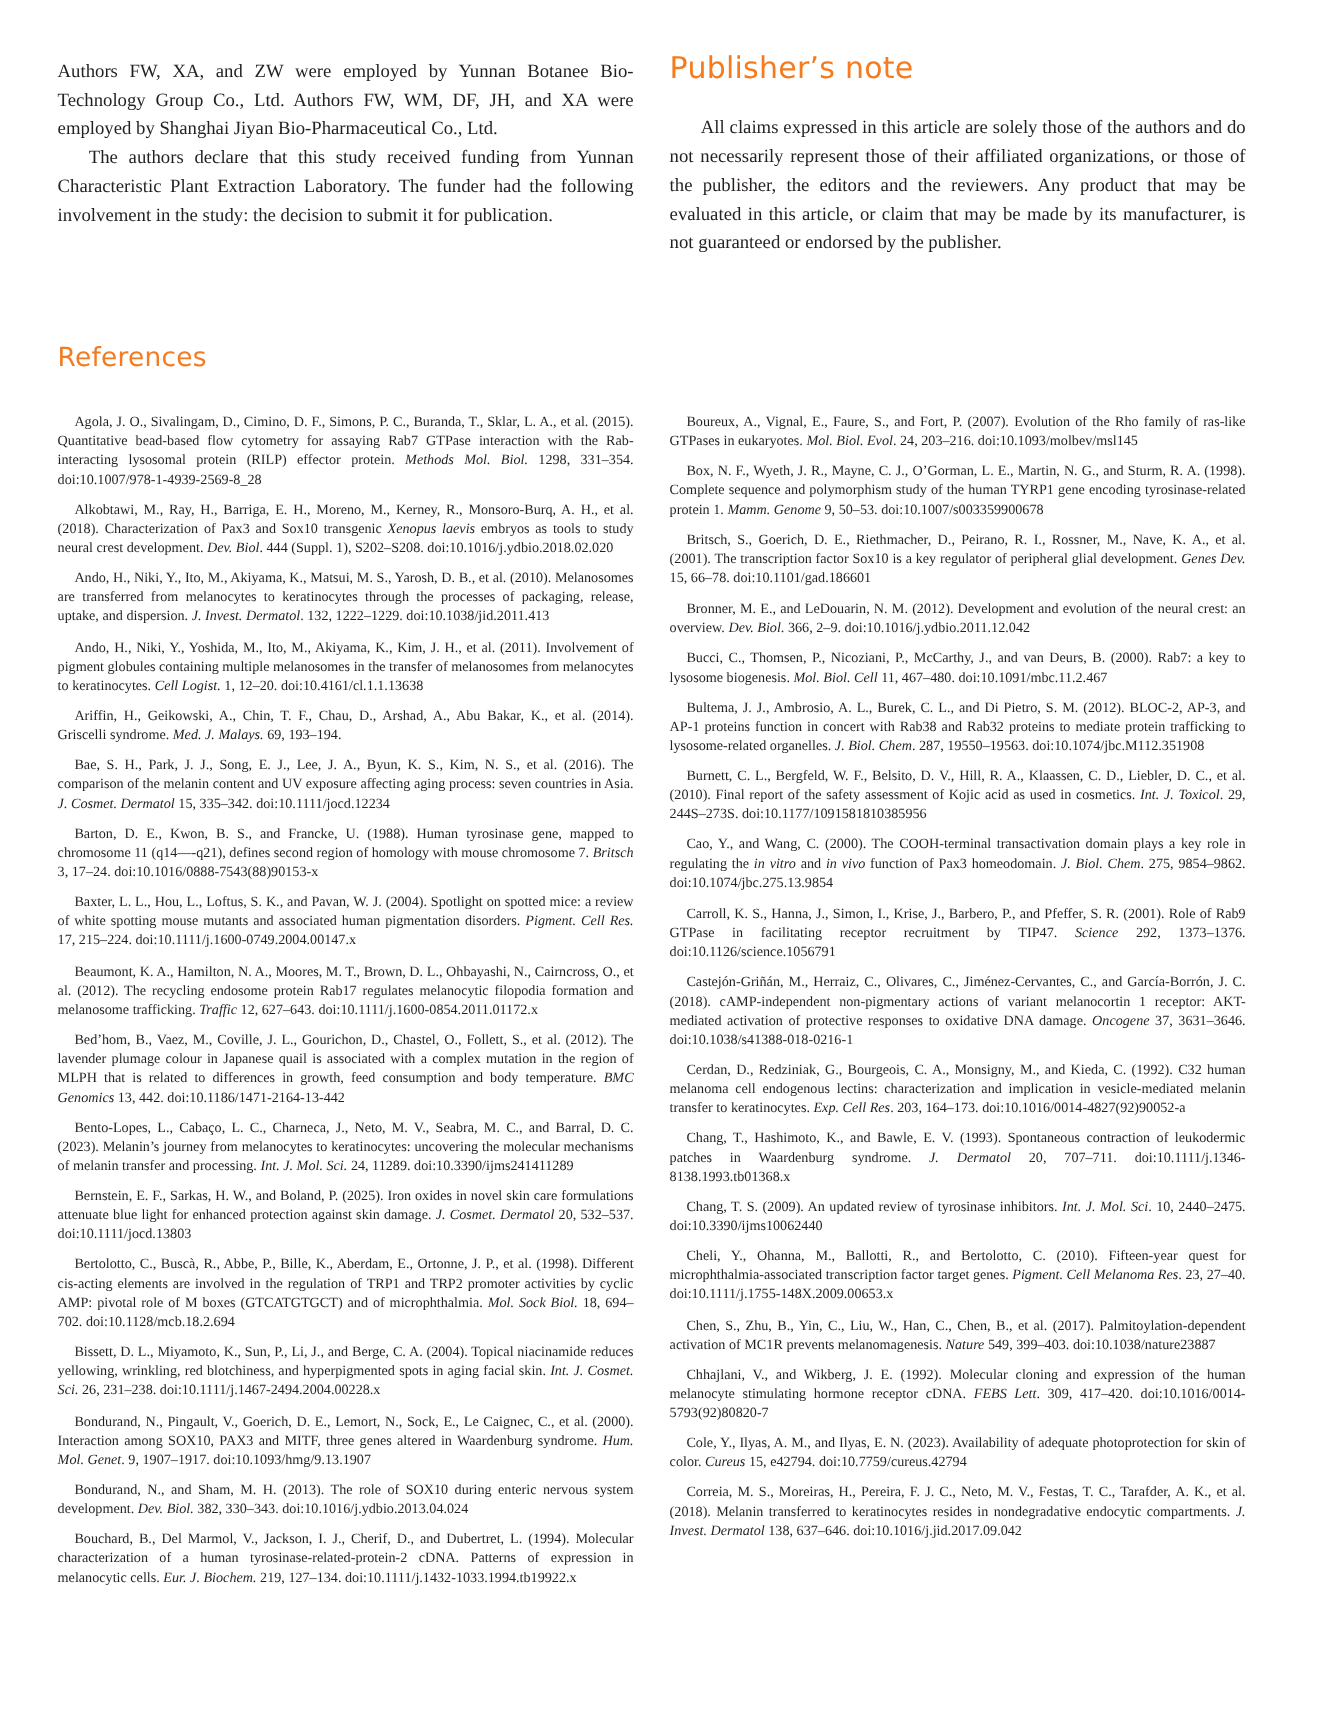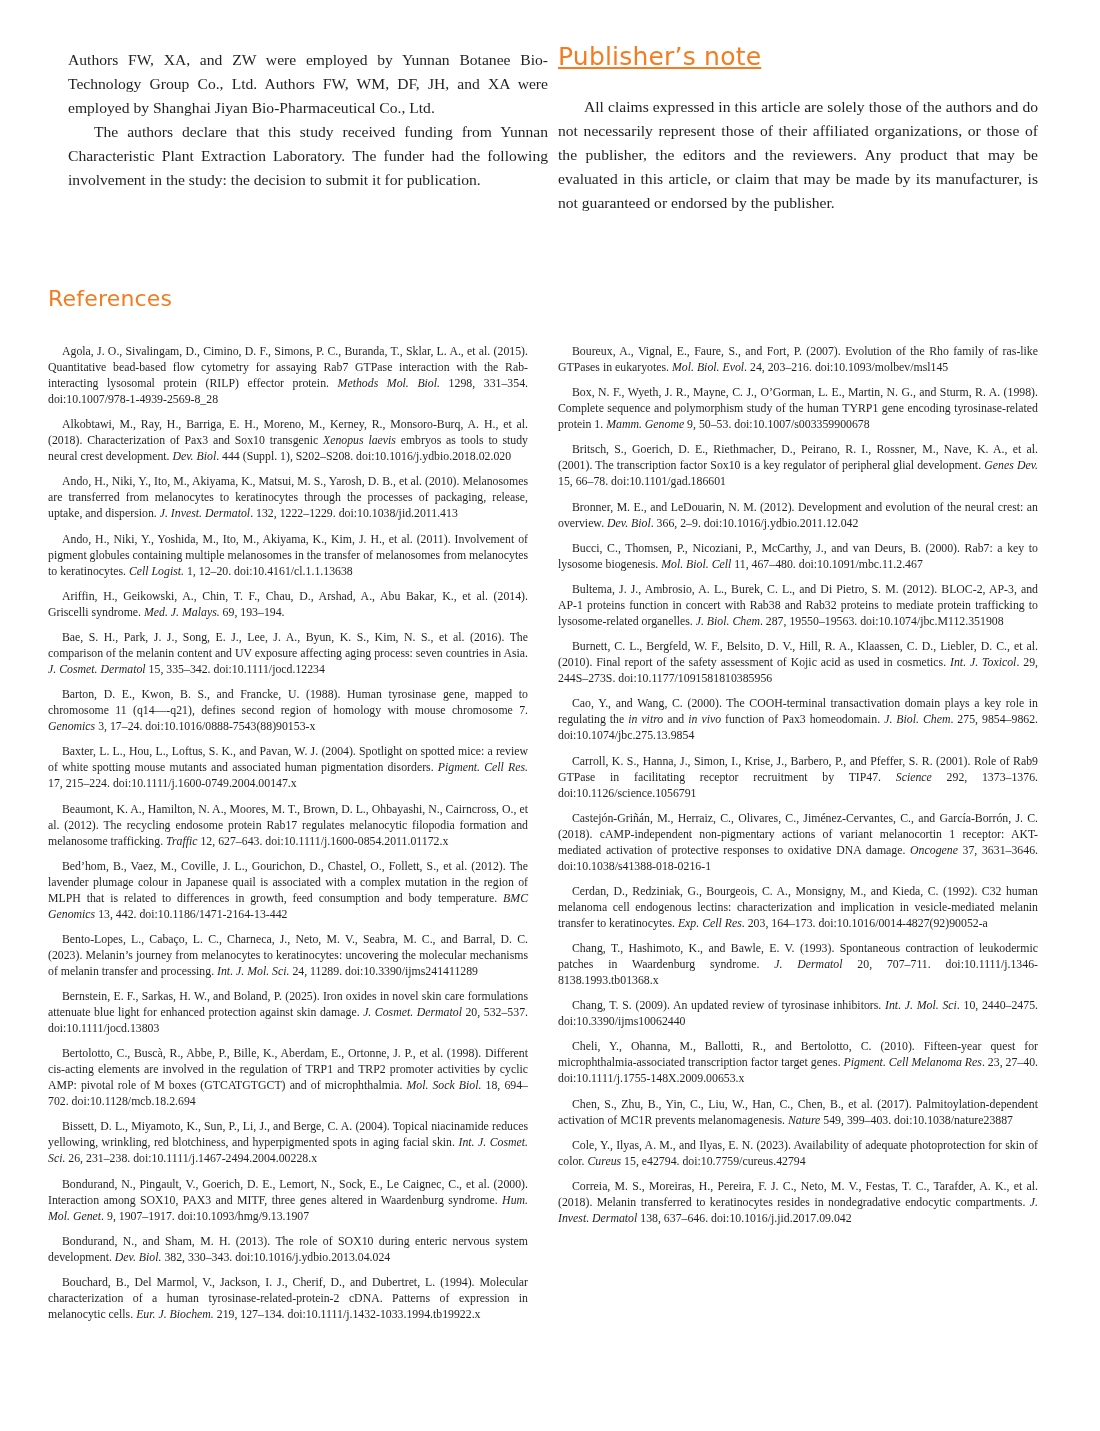--- a/index.html
+++ b/index.html
@@ -3,51 +3,51 @@
 <meta charset="utf-8">
 <style>
   html, body { margin: 0; padding: 0; background: #ffffff; }
   body { width: 1100px; height: 1431px; position: relative; overflow: hidden; color: #231f20; }
   .col { position: absolute; }
   .col-left { left: 48px; width: 480px; }
   .col-right { left: 558px; width: 480px; }
   .body-text { font-family: "Liberation Serif", "DejaVu Serif", serif; font-size: 15.6px; line-height: 24px; text-align: justify; margin: 0; }
   .body-text.indent { text-indent: 26px; }
   .heading { font-family: "DejaVu Sans", "Liberation Sans", sans-serif; color: #f47b20; font-weight: normal; margin: 0; letter-spacing: 0.2px; }
-  .h-pub { font-size: 25px; line-height: 34px; text-decoration: underline; }
+  .h-pub { font-size: 25px; line-height: 34px; }
   .h-ref { font-size: 22px; line-height: 34px; }
   .refs { font-family: "Liberation Serif", "DejaVu Serif", serif; font-size: 11.8px; line-height: 16px; text-align: justify; }
   .ref { margin: 0 0 9.2px 0; text-indent: 14px; }
   .ref i { font-style: italic; }
 </style>
 </head>
 <body>
 
-<div class="col col-left" style="top:48px;margin-left:20px;">
+<div class="col col-left" style="top:48px;">
   <p class="body-text">Authors FW, XA, and ZW were employed by Yunnan Botanee Bio-Technology Group Co., Ltd. Authors FW, WM, DF, JH, and XA were employed by Shanghai Jiyan Bio-Pharmaceutical Co., Ltd.</p>
   <p class="body-text indent">The authors declare that this study received funding from Yunnan Characteristic Plant Extraction Laboratory. The funder had the following involvement in the study: the decision to submit it for publication.</p>
 </div>
 
 <div class="col col-right" style="top:40px;">
   <h2 class="heading h-pub">Publisher’s note</h2>
   <p class="body-text indent" style="margin-top:21px;">All claims expressed in this article are solely those of the authors and do not necessarily represent those of their affiliated organizations, or those of the publisher, the editors and the reviewers. Any product that may be evaluated in this article, or claim that may be made by its manufacturer, is not guaranteed or endorsed by the publisher.</p>
 </div>
 
 <div class="col col-left" style="top:282px;">
   <h2 class="heading h-ref">References</h2>
 </div>
 
 <div class="col col-left refs" style="top:343px;" id="refs-left">
     <p class="ref"><span>Agola, J. O., Sivalingam, D., Cimino, D. F., Simons, P. C., Buranda, T., Sklar, L. A., et al. (2015). Quantitative bead-based flow cytometry for assaying Rab7 GTPase interaction with the Rab-interacting lysosomal protein (RILP) effector protein. </span><i>Methods Mol. Biol.</i><span> 1298, 331–354. doi:10.1007/978-1-4939-2569-8_28</span></p>
     <p class="ref"><span>Alkobtawi, M., Ray, H., Barriga, E. H., Moreno, M., Kerney, R., Monsoro-Burq, A. H., et al. (2018). Characterization of Pax3 and Sox10 transgenic </span><i>Xenopus laevis</i><span> embryos as tools to study neural crest development. </span><i>Dev. Biol</i><span>. 444 (Suppl. 1), S202–S208. doi:10.1016/j.ydbio.2018.02.020</span></p>
     <p class="ref"><span>Ando, H., Niki, Y., Ito, M., Akiyama, K., Matsui, M. S., Yarosh, D. B., et al. (2010). Melanosomes are transferred from melanocytes to keratinocytes through the processes of packaging, release, uptake, and dispersion. </span><i>J. Invest. Dermatol</i><span>. 132, 1222–1229. doi:10.1038/jid.2011.413</span></p>
     <p class="ref"><span>Ando, H., Niki, Y., Yoshida, M., Ito, M., Akiyama, K., Kim, J. H., et al. (2011). Involvement of pigment globules containing multiple melanosomes in the transfer of melanosomes from melanocytes to keratinocytes. </span><i>Cell Logist.</i><span> 1, 12–20. doi:10.4161/cl.1.1.13638</span></p>
     <p class="ref"><span>Ariffin, H., Geikowski, A., Chin, T. F., Chau, D., Arshad, A., Abu Bakar, K., et al. (2014). Griscelli syndrome. </span><i>Med. J. Malays.</i><span> 69, 193–194.</span></p>
     <p class="ref"><span>Bae, S. H., Park, J. J., Song, E. J., Lee, J. A., Byun, K. S., Kim, N. S., et al. (2016). The comparison of the melanin content and UV exposure affecting aging process: seven countries in Asia. </span><i>J. Cosmet. Dermatol</i><span> 15, 335–342. doi:10.1111/jocd.12234</span></p>
-    <p class="ref"><span>Barton, D. E., Kwon, B. S., and Francke, U. (1988). Human tyrosinase gene, mapped to chromosome 11 (q14—-q21), defines second region of homology with mouse chromosome 7. </span><i>Genomics</i><span> 3, 17–24. doi:10.1016/0888-7543(88)90153-x</span></p>
+    <p class="ref"><span>Barton, D. E., Kwon, B. S., and Francke, U. (1988). Human tyrosinase gene, mapped to chromosome 11 (q14—-q21), defines second region of homology with mouse chromosome 7. </span><i>Britsch</i><span> 3, 17–24. doi:10.1016/0888-7543(88)90153-x</span></p>
     <p class="ref"><span>Baxter, L. L., Hou, L., Loftus, S. K., and Pavan, W. J. (2004). Spotlight on spotted mice: a review of white spotting mouse mutants and associated human pigmentation disorders. </span><i>Pigment. Cell Res.</i><span> 17, 215–224. doi:10.1111/j.1600-0749.2004.00147.x</span></p>
     <p class="ref"><span>Beaumont, K. A., Hamilton, N. A., Moores, M. T., Brown, D. L., Ohbayashi, N., Cairncross, O., et al. (2012). The recycling endosome protein Rab17 regulates melanocytic filopodia formation and melanosome trafficking. </span><i>Traffic</i><span> 12, 627–643. doi:10.1111/j.1600-0854.2011.01172.x</span></p>
     <p class="ref"><span>Bed’hom, B., Vaez, M., Coville, J. L., Gourichon, D., Chastel, O., Follett, S., et al. (2012). The lavender plumage colour in Japanese quail is associated with a complex mutation in the region of MLPH that is related to differences in growth, feed consumption and body temperature. </span><i>BMC Genomics</i><span> 13, 442. doi:10.1186/1471-2164-13-442</span></p>
     <p class="ref"><span>Bento-Lopes, L., Cabaço, L. C., Charneca, J., Neto, M. V., Seabra, M. C., and Barral, D. C. (2023). Melanin’s journey from melanocytes to keratinocytes: uncovering the molecular mechanisms of melanin transfer and processing. </span><i>Int. J. Mol. Sci.</i><span> 24, 11289. doi:10.3390/ijms241411289</span></p>
     <p class="ref"><span>Bernstein, E. F., Sarkas, H. W., and Boland, P. (2025). Iron oxides in novel skin care formulations attenuate blue light for enhanced protection against skin damage. </span><i>J. Cosmet. Dermatol</i><span> 20, 532–537. doi:10.1111/jocd.13803</span></p>
     <p class="ref"><span>Bertolotto, C., Buscà, R., Abbe, P., Bille, K., Aberdam, E., Ortonne, J. P., et al. (1998). Different cis-acting elements are involved in the regulation of TRP1 and TRP2 promoter activities by cyclic AMP: pivotal role of M boxes (GTCATGTGCT) and of microphthalmia. </span><i>Mol. Sock Biol.</i><span> 18, 694–702. doi:10.1128/mcb.18.2.694</span></p>
     <p class="ref"><span>Bissett, D. L., Miyamoto, K., Sun, P., Li, J., and Berge, C. A. (2004). Topical niacinamide reduces yellowing, wrinkling, red blotchiness, and hyperpigmented spots in aging facial skin. </span><i>Int. J. Cosmet. Sci.</i><span> 26, 231–238. doi:10.1111/j.1467-2494.2004.00228.x</span></p>
     <p class="ref"><span>Bondurand, N., Pingault, V., Goerich, D. E., Lemort, N., Sock, E., Le Caignec, C., et al. (2000). Interaction among SOX10, PAX3 and MITF, three genes altered in Waardenburg syndrome. </span><i>Hum. Mol. Genet</i><span>. 9, 1907–1917. doi:10.1093/hmg/9.13.1907</span></p>
     <p class="ref"><span>Bondurand, N., and Sham, M. H. (2013). The role of SOX10 during enteric nervous system development. </span><i>Dev. Biol.</i><span> 382, 330–343. doi:10.1016/j.ydbio.2013.04.024</span></p>
     <p class="ref"><span>Bouchard, B., Del Marmol, V., Jackson, I. J., Cherif, D., and Dubertret, L. (1994). Molecular characterization of a human tyrosinase-related-protein-2 cDNA. Patterns of expression in melanocytic cells. </span><i>Eur. J. Biochem.</i><span> 219, 127–134. doi:10.1111/j.1432-1033.1994.tb19922.x</span></p>
@@ -61,15 +61,16 @@
     <p class="ref"><span>Bultema, J. J., Ambrosio, A. L., Burek, C. L., and Di Pietro, S. M. (2012). BLOC-2, AP-3, and AP-1 proteins function in concert with Rab38 and Rab32 proteins to mediate protein trafficking to lysosome-related organelles. </span><i>J. Biol. Chem</i><span>. 287, 19550–19563. doi:10.1074/jbc.M112.351908</span></p>
     <p class="ref"><span>Burnett, C. L., Bergfeld, W. F., Belsito, D. V., Hill, R. A., Klaassen, C. D., Liebler, D. C., et al. (2010). Final report of the safety assessment of Kojic acid as used in cosmetics. </span><i>Int. J. Toxicol</i><span>. 29, 244S–273S. doi:10.1177/1091581810385956</span></p>
     <p class="ref"><span>Cao, Y., and Wang, C. (2000). The COOH-terminal transactivation domain plays a key role in regulating the </span><i>in vitro</i><span> and </span><i>in vivo</i><span> function of Pax3 homeodomain. </span><i>J. Biol. Chem</i><span>. 275, 9854–9862. doi:10.1074/jbc.275.13.9854</span></p>
     <p class="ref"><span>Carroll, K. S., Hanna, J., Simon, I., Krise, J., Barbero, P., and Pfeffer, S. R. (2001). Role of Rab9 GTPase in facilitating receptor recruitment by TIP47. </span><i>Science</i><span> 292, 1373–1376. doi:10.1126/science.1056791</span></p>
     <p class="ref"><span>Castejón-Griñán, M., Herraiz, C., Olivares, C., Jiménez-Cervantes, C., and García-Borrón, J. C. (2018). cAMP-independent non-pigmentary actions of variant melanocortin 1 receptor: AKT-mediated activation of protective responses to oxidative DNA damage. </span><i>Oncogene</i><span> 37, 3631–3646. doi:10.1038/s41388-018-0216-1</span></p>
     <p class="ref"><span>Cerdan, D., Redziniak, G., Bourgeois, C. A., Monsigny, M., and Kieda, C. (1992). C32 human melanoma cell endogenous lectins: characterization and implication in vesicle-mediated melanin transfer to keratinocytes. </span><i>Exp. Cell Res</i><span>. 203, 164–173. doi:10.1016/0014-4827(92)90052-a</span></p>
     <p class="ref"><span>Chang, T., Hashimoto, K., and Bawle, E. V. (1993). Spontaneous contraction of leukodermic patches in Waardenburg syndrome. </span><i>J. Dermatol</i><span> 20, 707–711. doi:10.1111/j.1346-8138.1993.tb01368.x</span></p>
     <p class="ref"><span>Chang, T. S. (2009). An updated review of tyrosinase inhibitors. </span><i>Int. J. Mol. Sci</i><span>. 10, 2440–2475. doi:10.3390/ijms10062440</span></p>
     <p class="ref"><span>Cheli, Y., Ohanna, M., Ballotti, R., and Bertolotto, C. (2010). Fifteen-year quest for microphthalmia-associated transcription factor target genes. </span><i>Pigment. Cell Melanoma Res</i><span>. 23, 27–40. doi:10.1111/j.1755-148X.2009.00653.x</span></p>
     <p class="ref"><span>Chen, S., Zhu, B., Yin, C., Liu, W., Han, C., Chen, B., et al. (2017). Palmitoylation-dependent activation of MC1R prevents melanomagenesis. </span><i>Nature</i><span> 549, 399–403. doi:10.1038/nature23887</span></p>
+    <p class="ref"><span>Chhajlani, V., and Wikberg, J. E. (1992). Molecular cloning and expression of the human melanocyte stimulating hormone receptor cDNA. </span><i>FEBS Lett</i><span>. 309, 417–420. doi:10.1016/0014-5793(92)80820-7</span></p>
     <p class="ref"><span>Cole, Y., Ilyas, A. M., and Ilyas, E. N. (2023). Availability of adequate photoprotection for skin of color. </span><i>Cureus</i><span> 15, e42794. doi:10.7759/cureus.42794</span></p>
     <p class="ref"><span>Correia, M. S., Moreiras, H., Pereira, F. J. C., Neto, M. V., Festas, T. C., Tarafder, A. K., et al. (2018). Melanin transferred to keratinocytes resides in nondegradative endocytic compartments. </span><i>J. Invest. Dermatol</i><span> 138, 637–646. doi:10.1016/j.jid.2017.09.042</span></p>
   </div>
 
 </body></html>

